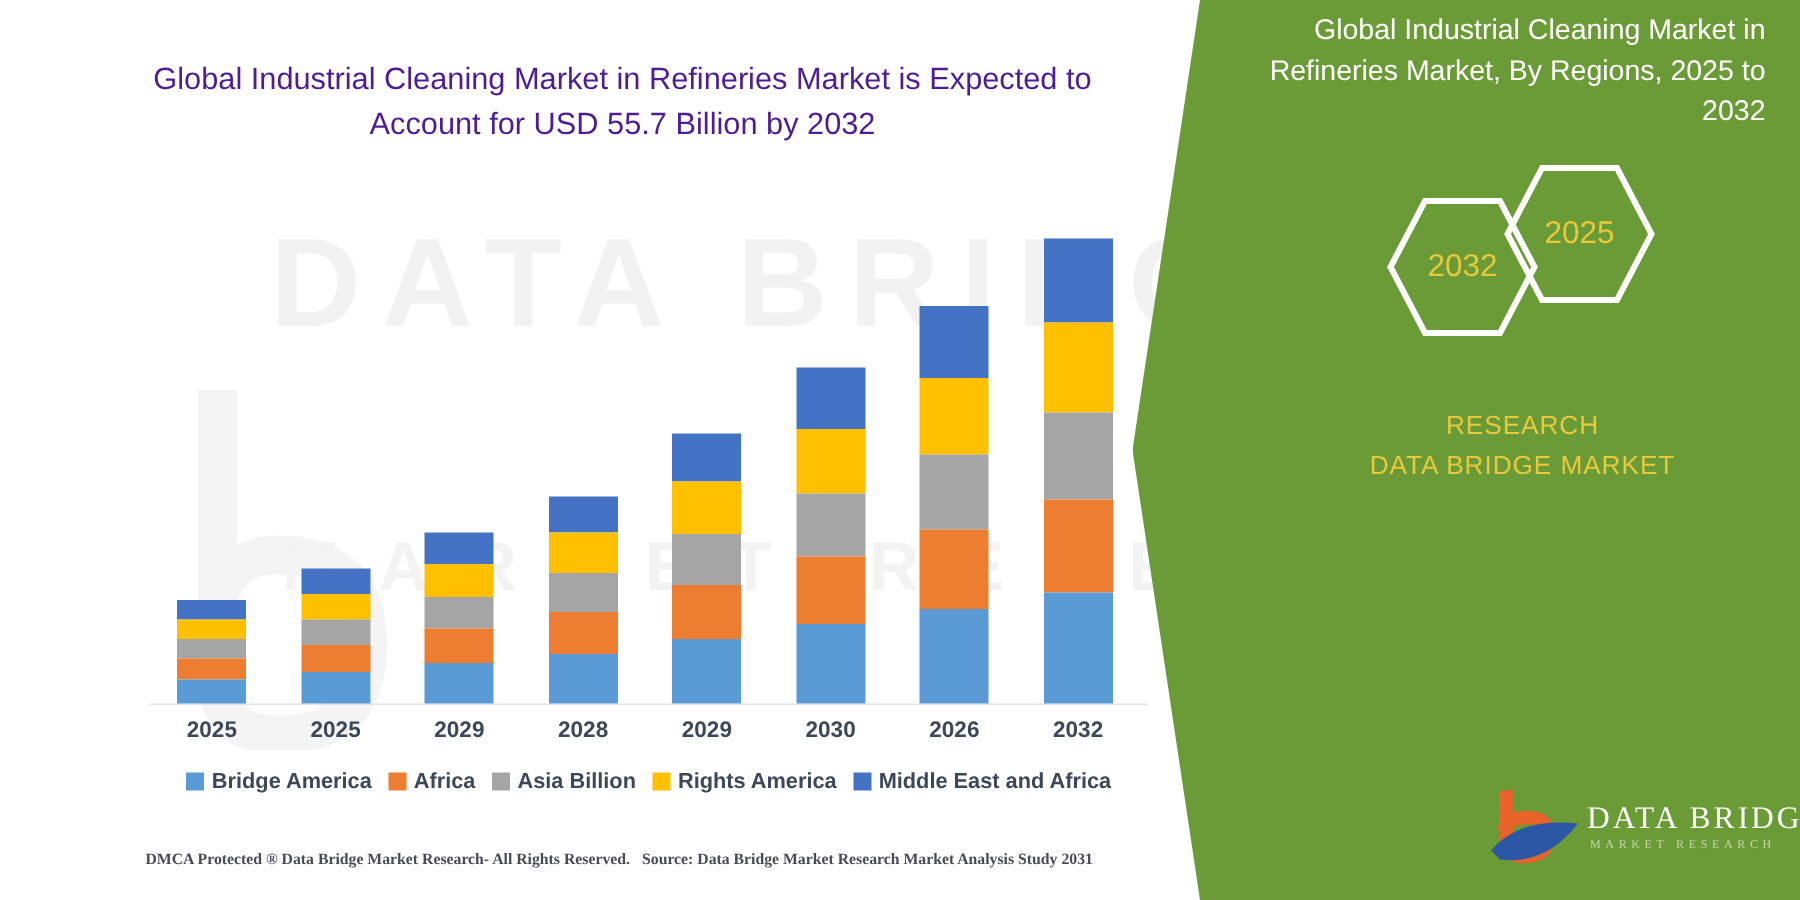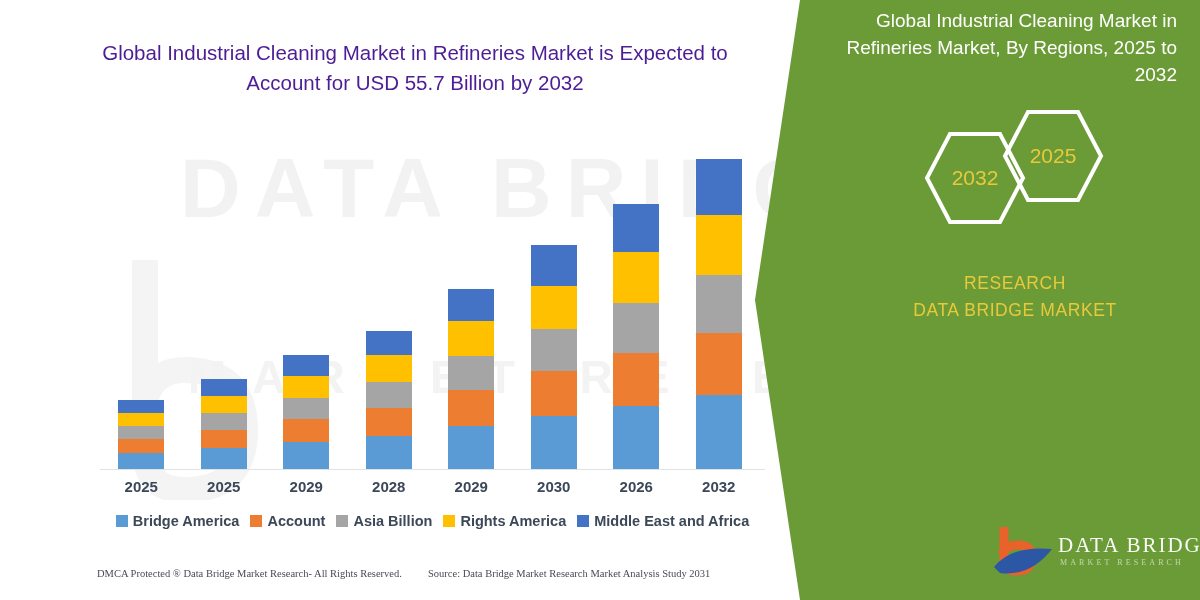--- a/index.html
+++ b/index.html
@@ -124,20 +124,21 @@
     width: 12px; height: 12px;
     display: inline-block;
     flex: 0 0 auto;
   }
 
   
   .footer {
     position: absolute;
     left: 0; top: 568px; width: 800px;
     height: 24px;
+    font-weight: bold;
   }
   .footer-left {
     position: absolute; left: 97px; top: 0;
     font-family: "Liberation Serif", serif;
     font-size: 10.5px; color: #4a4a55;
     white-space: nowrap;
   }
   .footer-right {
     position: absolute; left: 428px; top: 0;
     font-family: "Liberation Serif", serif;
@@ -336,21 +337,21 @@
         <div class="xl">2032</div>
       </div>
 
     <div class="legend">
         <div class="legend-item">
           <span class="legend-swatch" style="background: rgb(91, 155, 213);"></span>
           <span>Bridge America</span>
         </div>
         <div class="legend-item">
           <span class="legend-swatch" style="background: rgb(237, 125, 49);"></span>
-          <span>Account</span>
+          <span>Africa</span>
         </div>
         <div class="legend-item">
           <span class="legend-swatch" style="background: rgb(165, 165, 165);"></span>
           <span>Asia Billion</span>
         </div>
         <div class="legend-item">
           <span class="legend-swatch" style="background: rgb(255, 192, 0);"></span>
           <span>Rights America</span>
         </div>
         <div class="legend-item">

